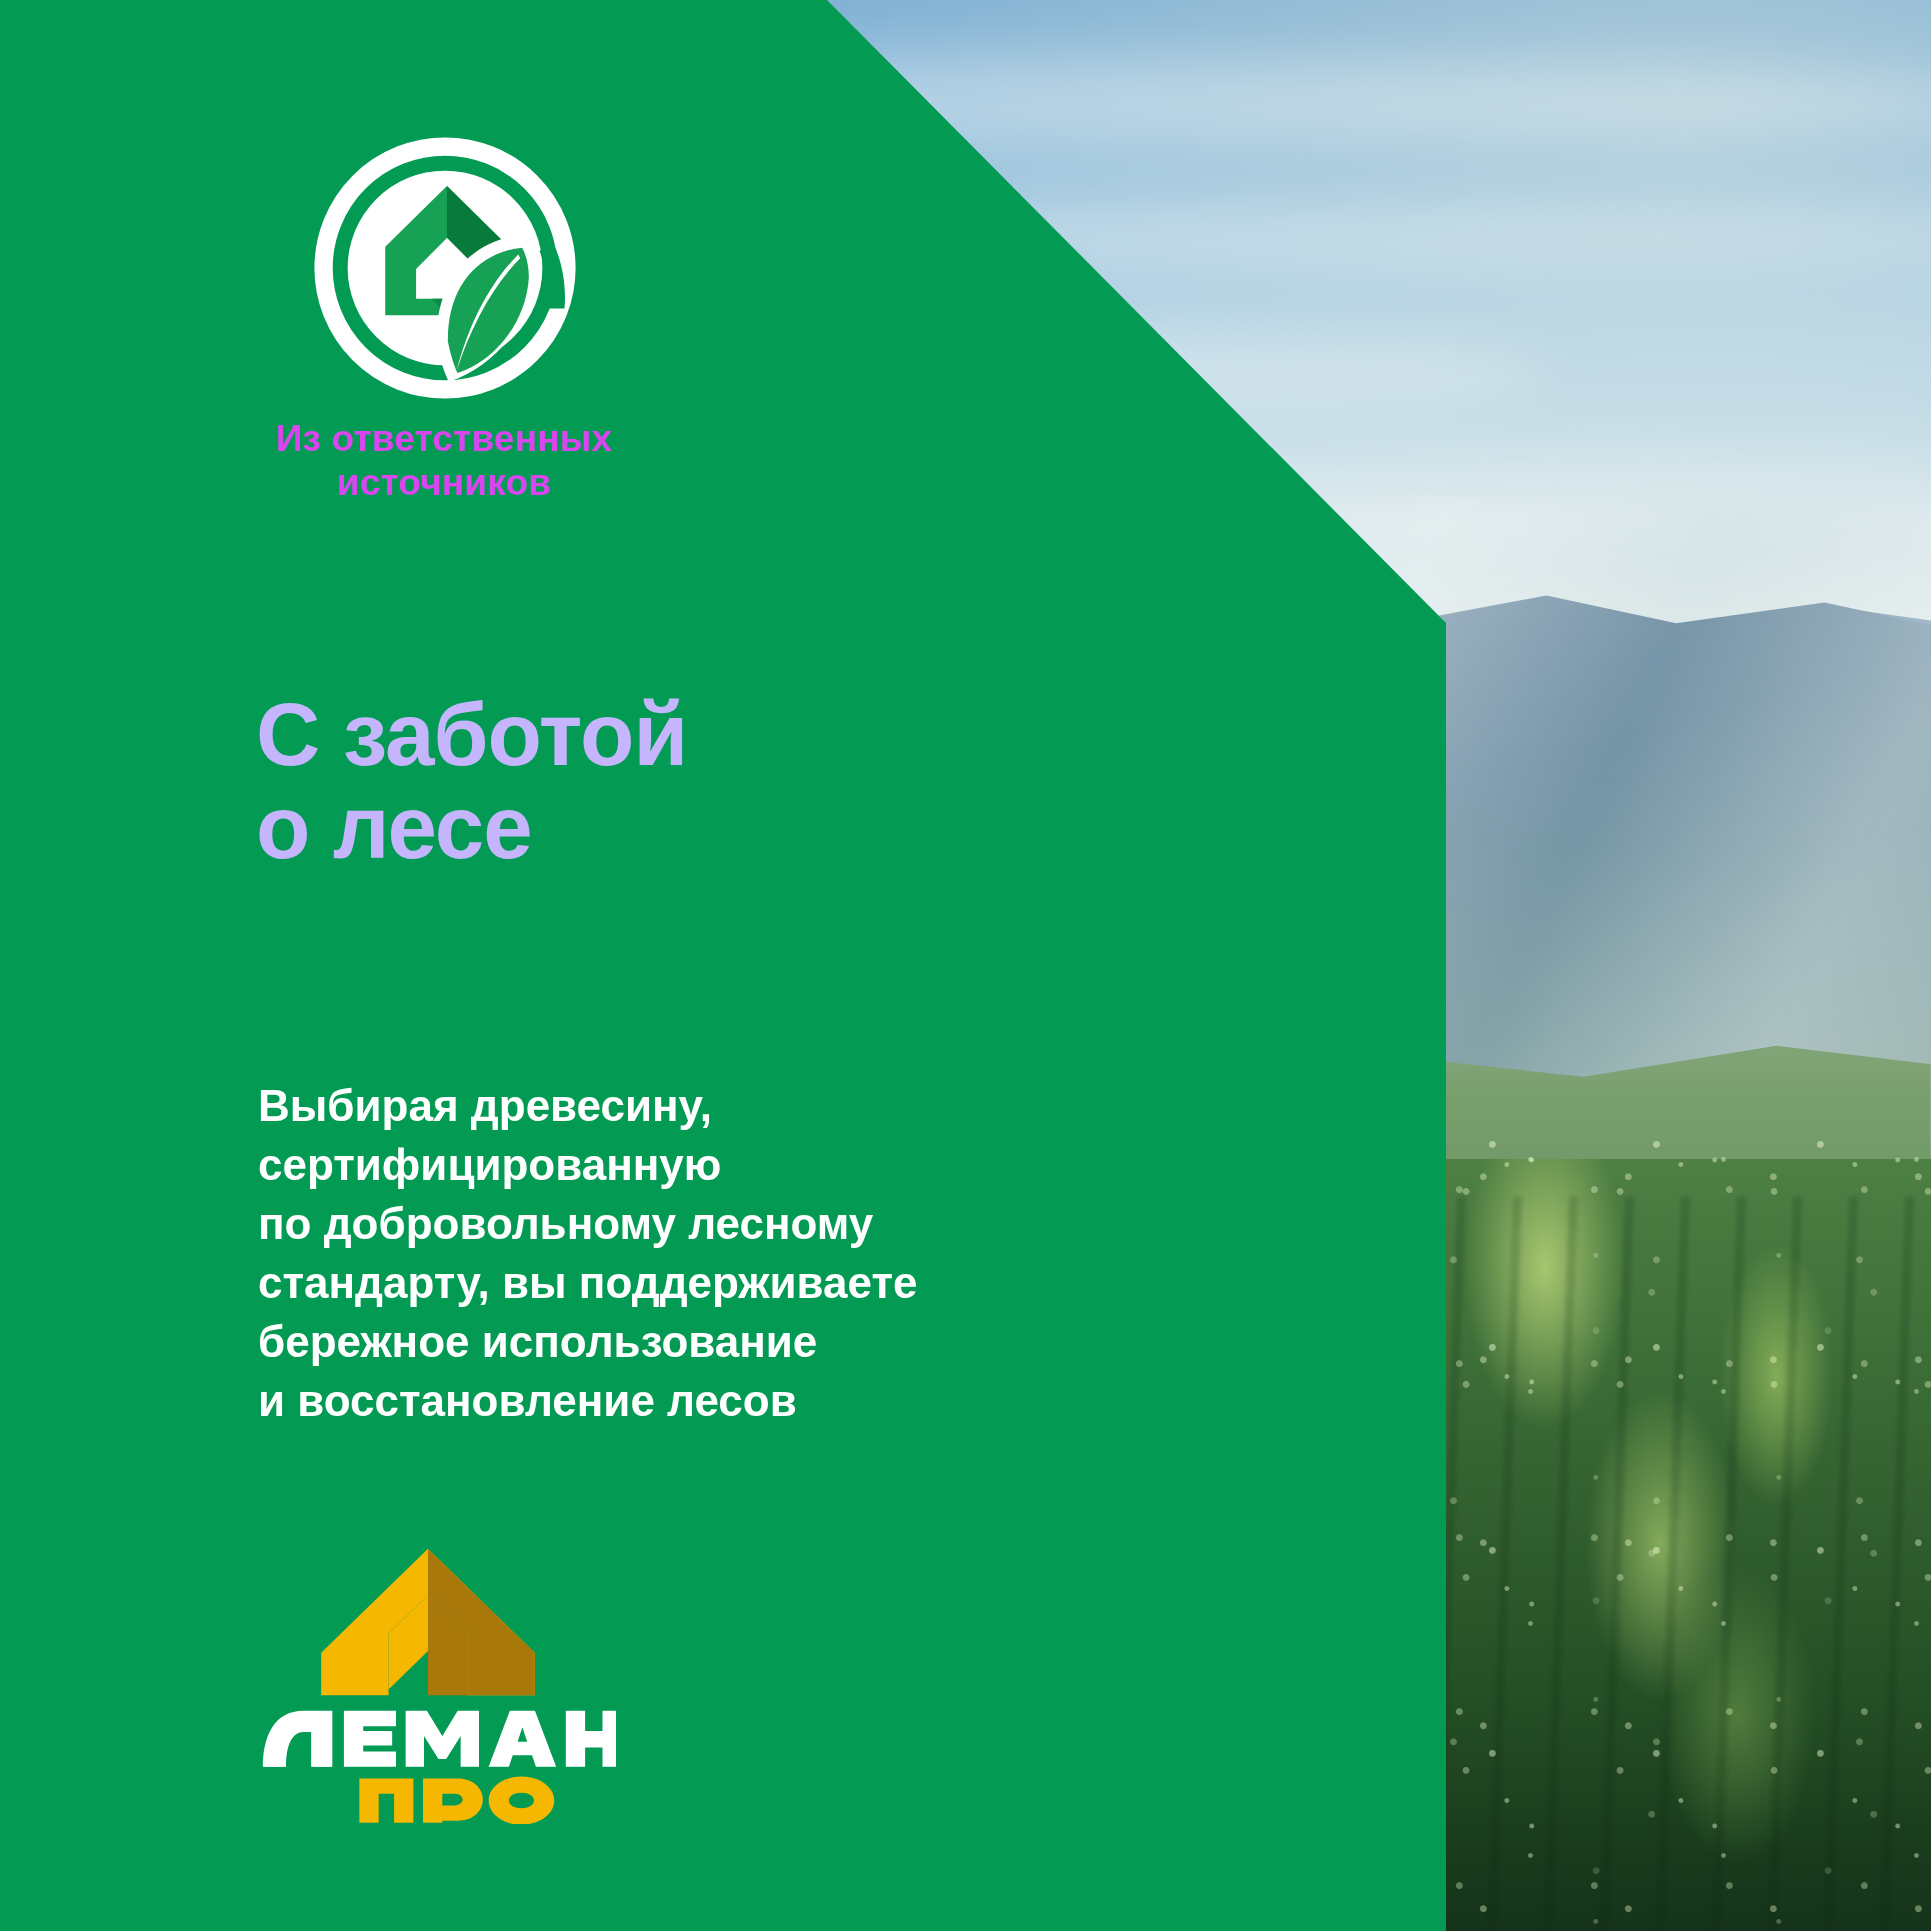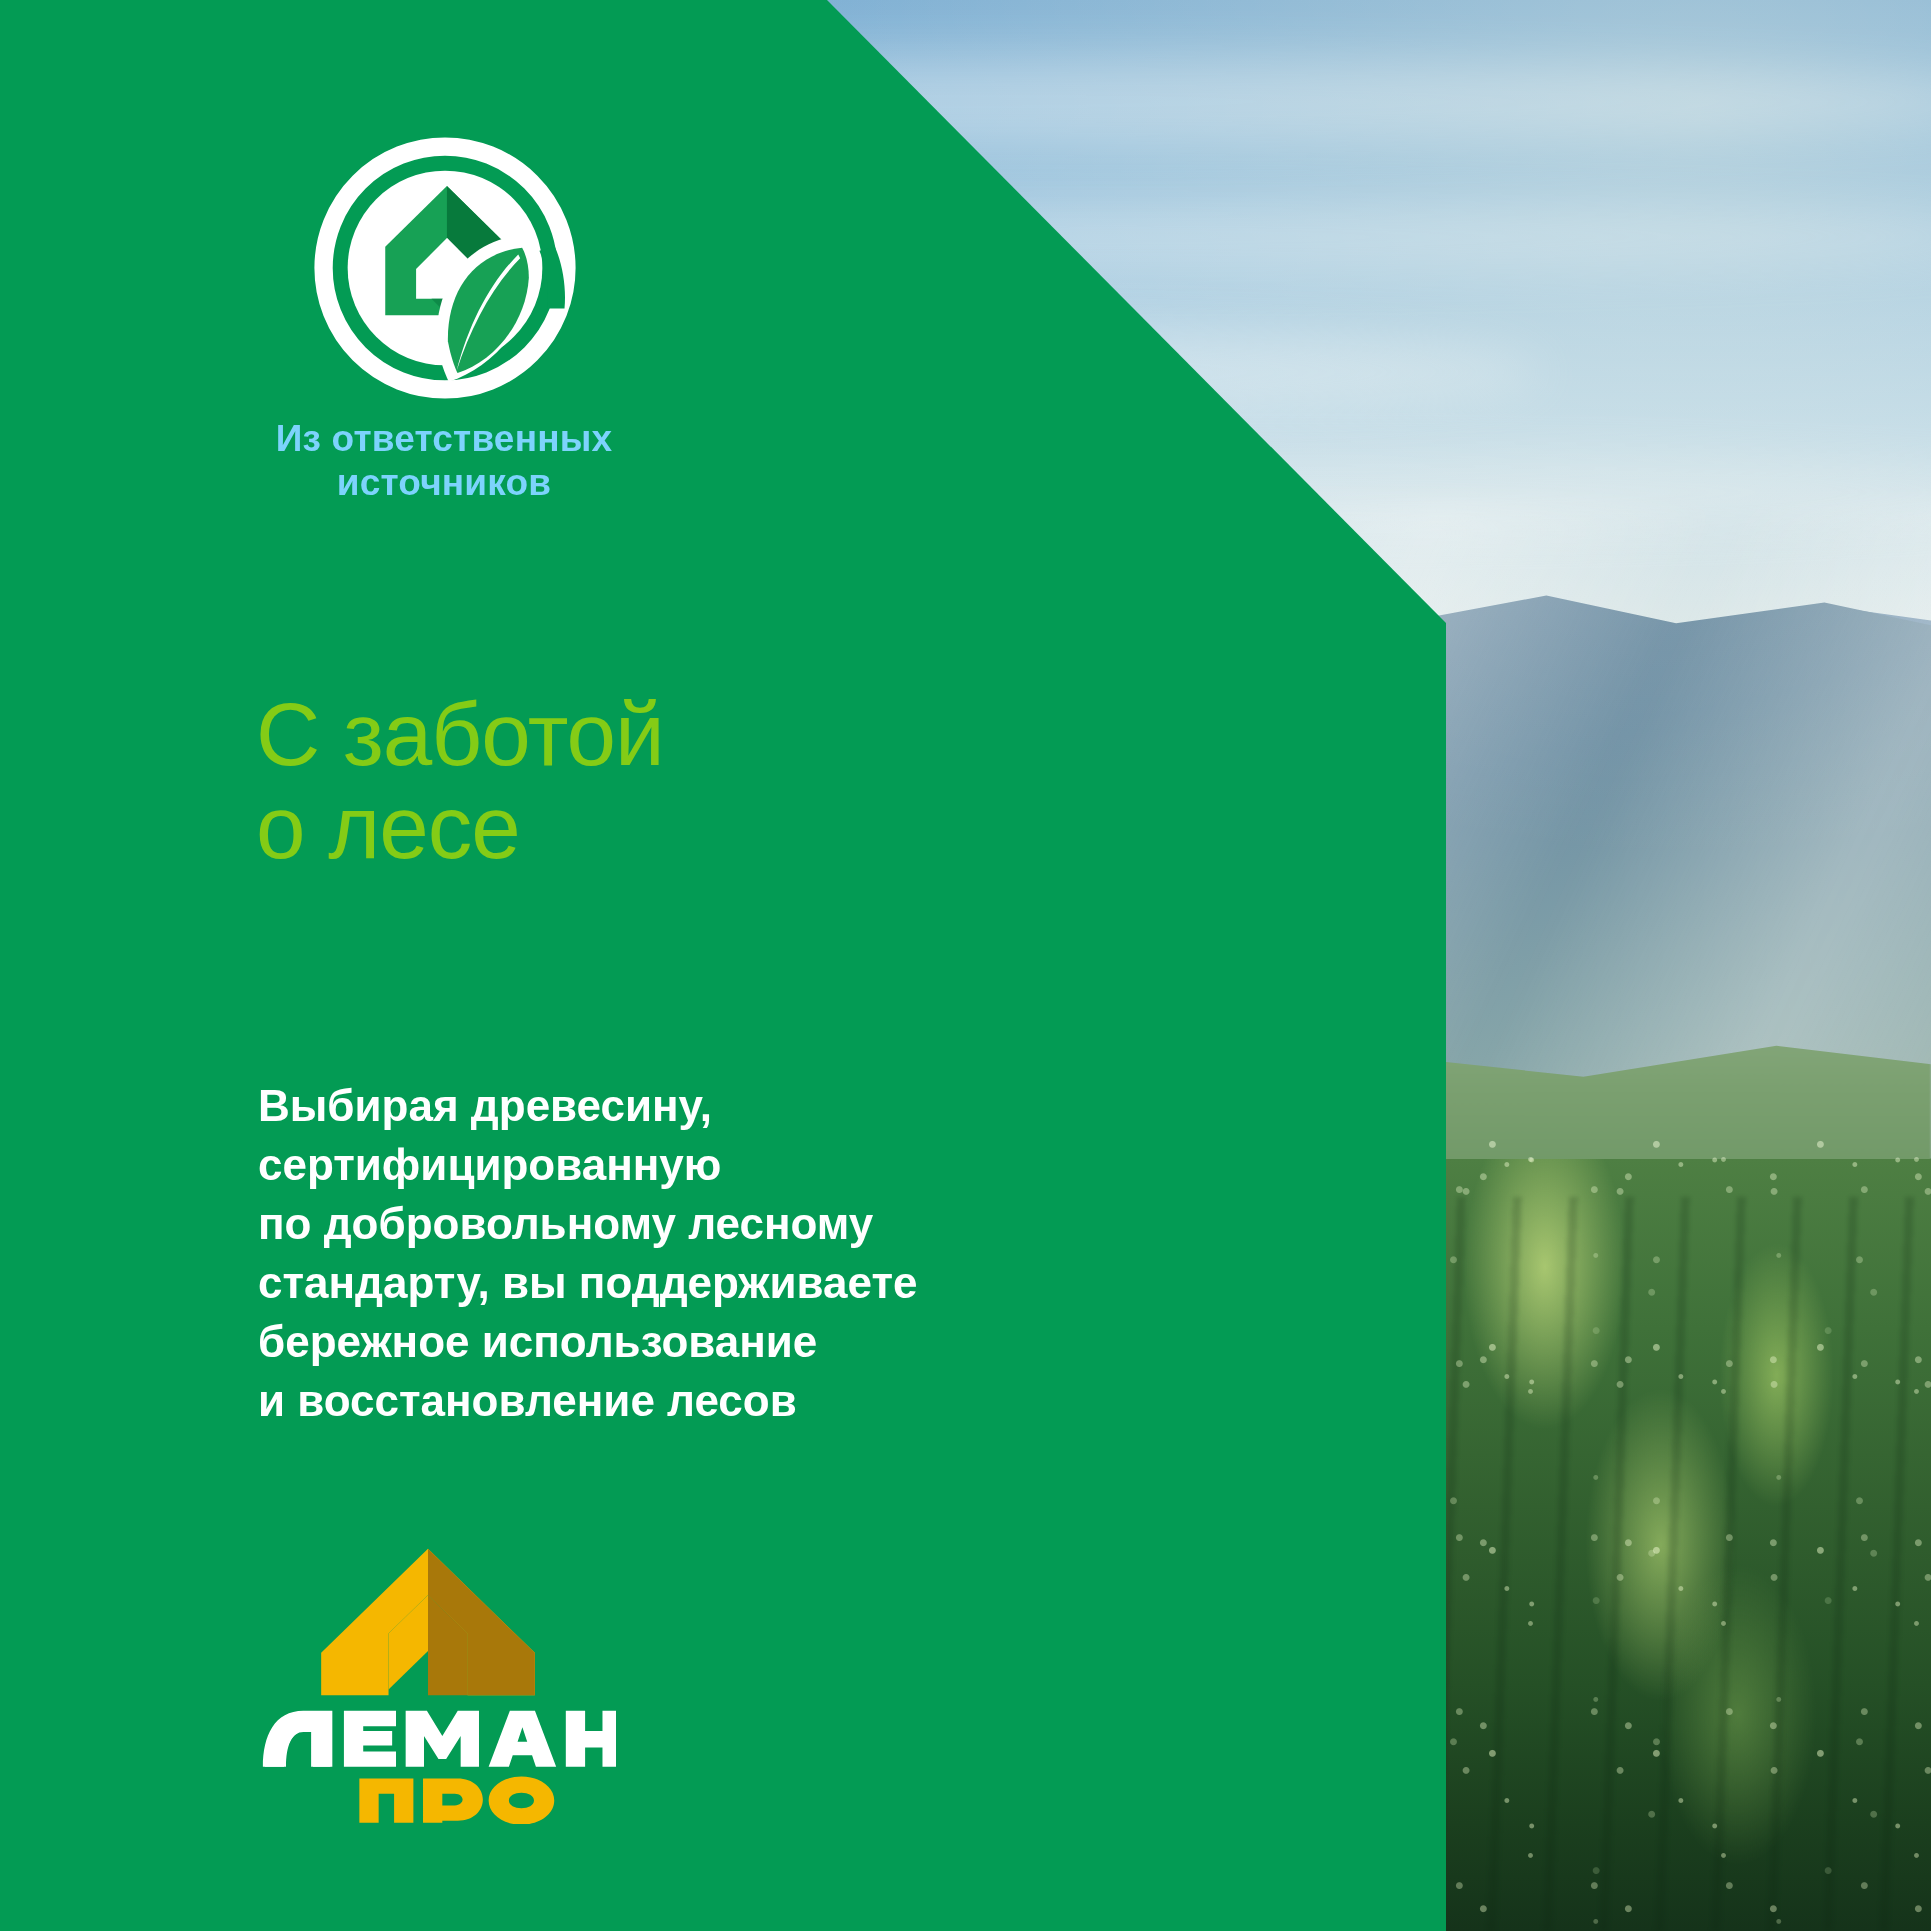--- a/index.html
+++ b/index.html
@@ -169,34 +169,34 @@
     left:312px; top:135px;
     width:266px; height:266px;
   }
   .emblem svg{display:block; width:100%; height:100%;}
 
   .emblem-caption{
     position:absolute;
     left:135px; top:417px;
     width:618px;
     text-align:center;
-    color:#7dd3fc;
+    color:#d946ef;
     font-weight:bold;
     font-size:37px;
     line-height:1.18;
     letter-spacing:0.2px;
     white-space:pre-line;
   }
 
   
   .headline{
     position:absolute;
     left:256px; top:628px;
-    color:#84cc16;
-    font-weight:normal;
+    color:#c4b5fd;
+    font-weight:bold;
     font-size:89px;
     line-height:1.05;
     letter-spacing:-1px;
     white-space:pre-line;
   }
 
   
   .bodycopy{
     position:absolute;
     left:258px; top:1033px;

